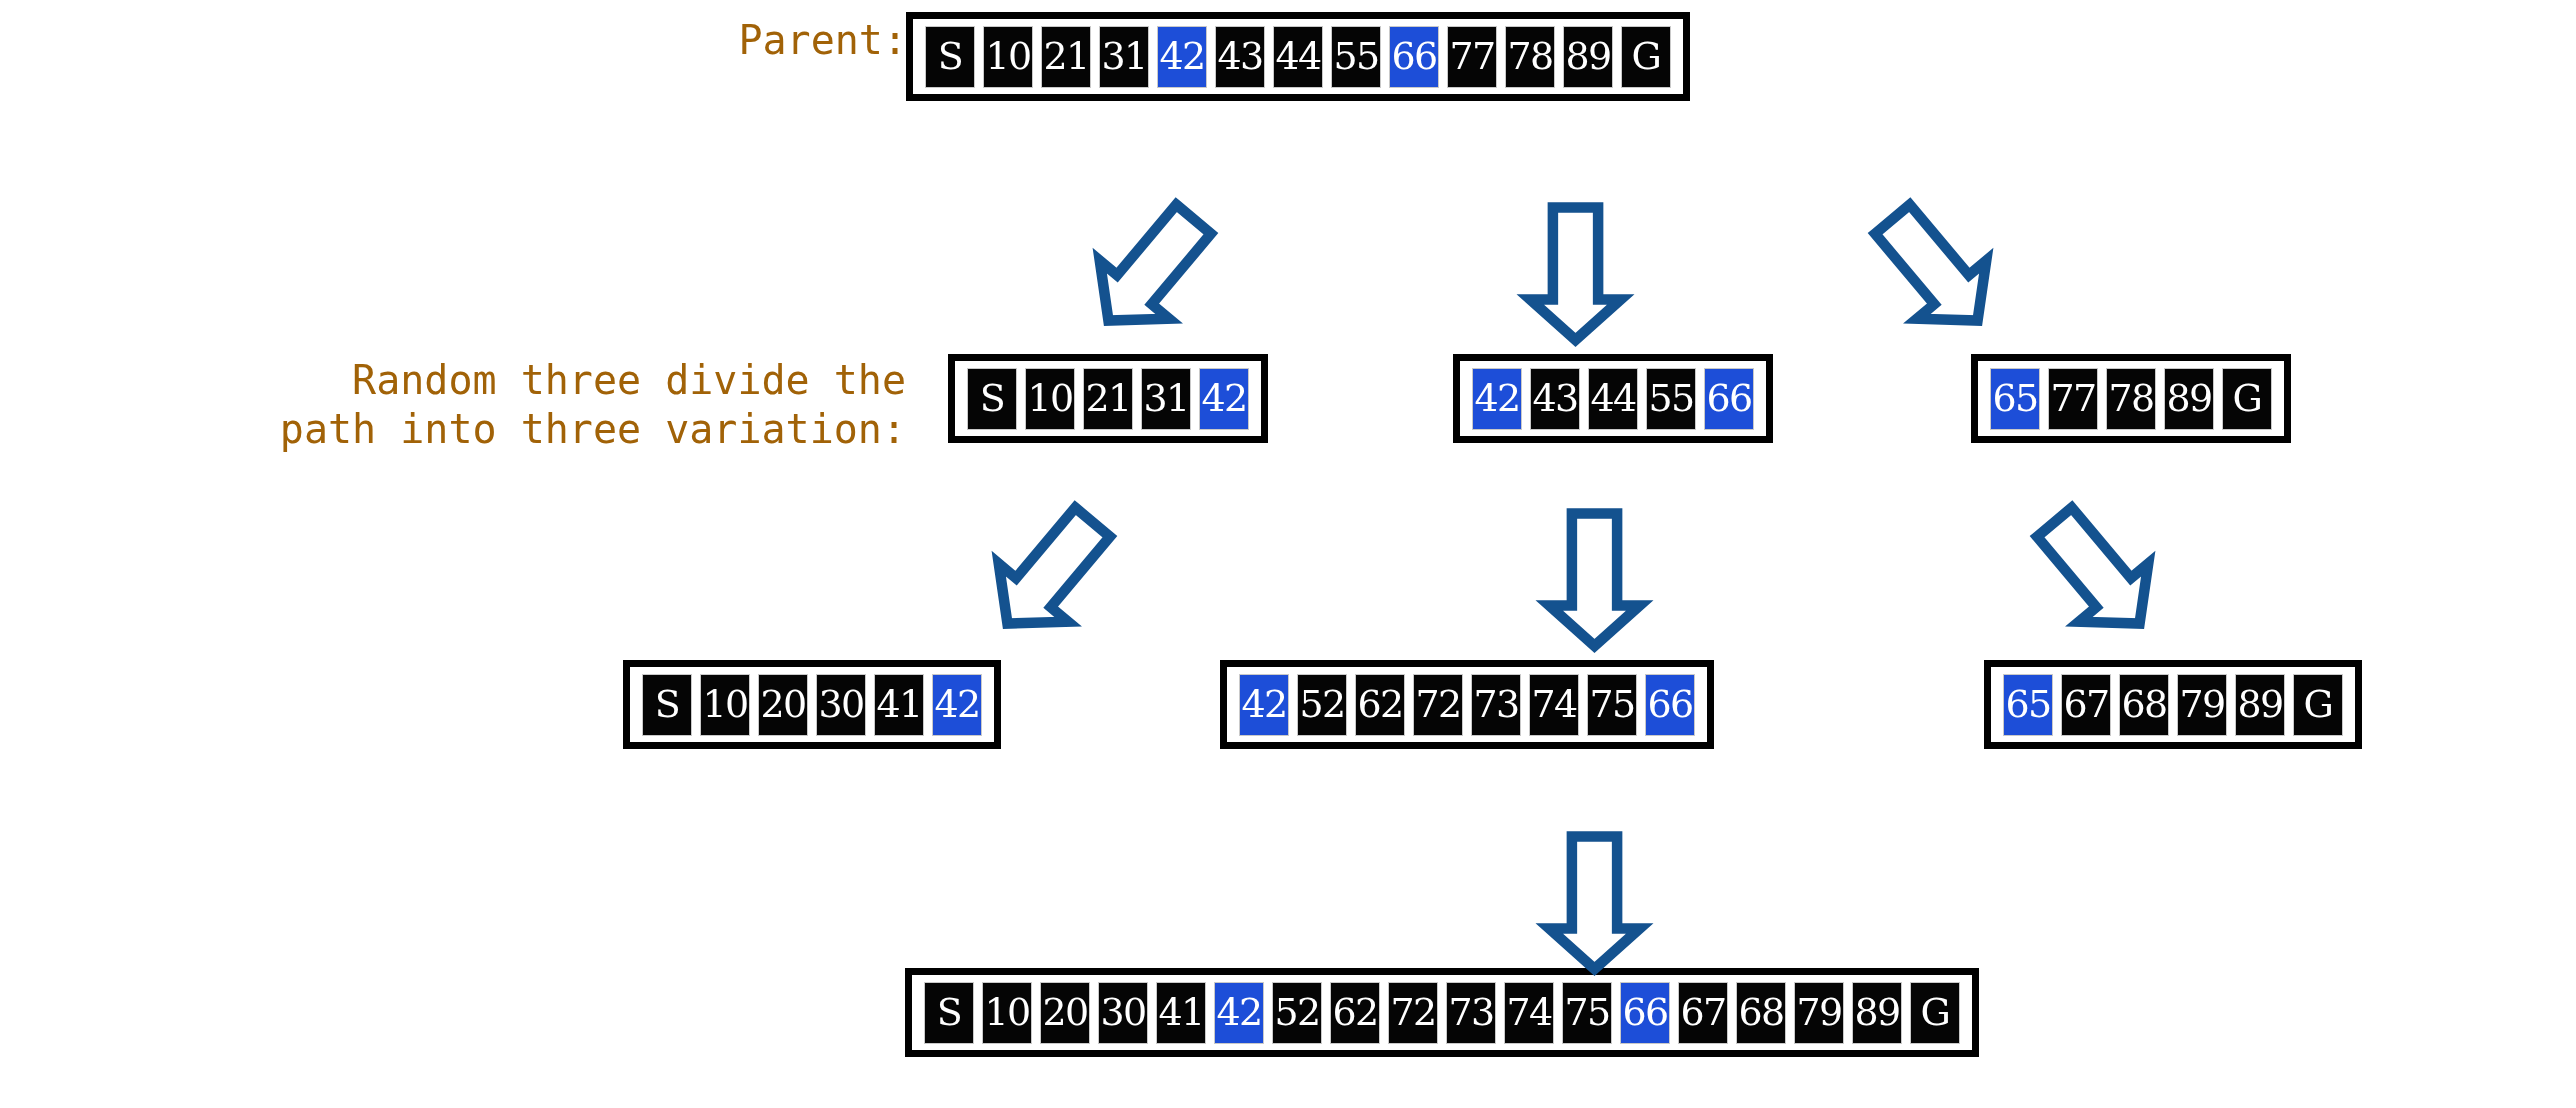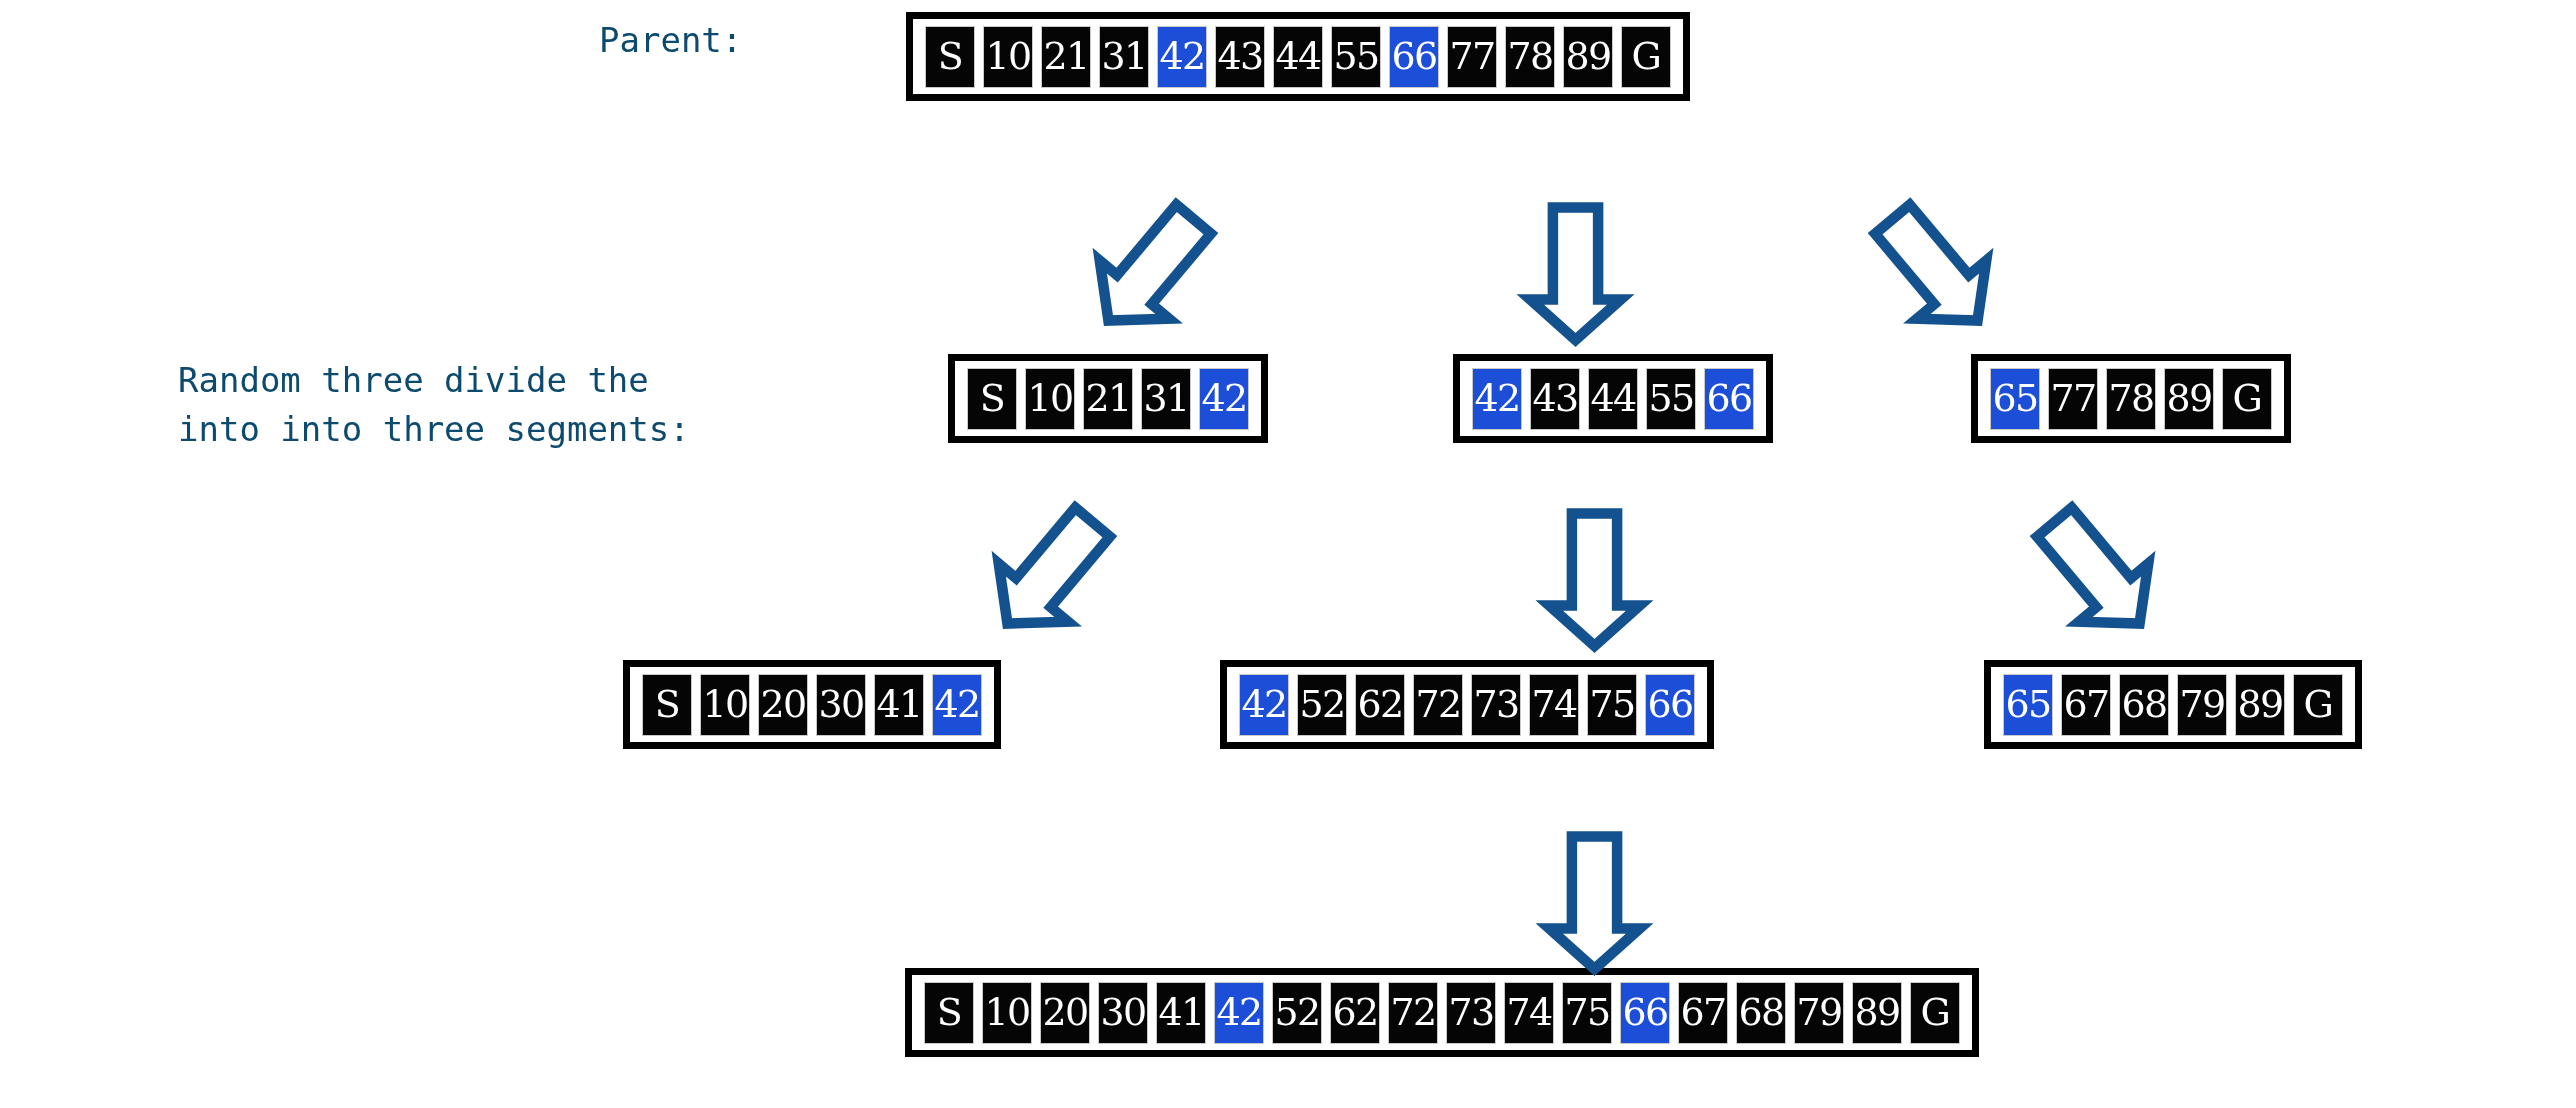--- a/index.html
+++ b/index.html
@@ -19,24 +19,25 @@
     position: absolute;
     left: 0; top: 0;
     width: 2576px;
     height: 1109px;
   }
 
   
   .row-label {
     position: absolute;
     font-family: "DejaVu Sans Mono", "Liberation Mono", monospace;
-    font-size: 34px;
+    font-size: 40px;
     line-height: 49px;
-    color: #0c4a6e;
+    color: #a16207;
     white-space: pre;
+    text-align: right;
     letter-spacing: 0px;
   }
 
   
   .chrom-box {
     position: absolute;
     box-sizing: border-box;
     border: 7.3px solid #000000;
     background: #ffffff;
     display: flex;
@@ -88,21 +89,21 @@
       <div class="cell">44</div>
       <div class="cell">55</div>
       <div class="cell blue">66</div>
       <div class="cell">77</div>
       <div class="cell">78</div>
       <div class="cell">89</div>
       <div class="cell">G</div>
     </div>
 
   <div class="row-label" style="left:178px; top:356px; width:728px;">Random three divide the</div>
-  <div class="row-label" style="left:178px; top:405px; width:728px;">into into three segments:</div>
+  <div class="row-label" style="left:178px; top:405px; width:728px;">path into three variation:</div>
 
   <div class="chrom-box" id="seg-box-0" style="left:948px; top:354px; height:89px;">
       <div class="cell">S</div>
       <div class="cell">10</div>
       <div class="cell">21</div>
       <div class="cell">31</div>
       <div class="cell blue">42</div>
     </div>
   <div class="chrom-box" id="seg-box-1" style="left:1453px; top:354px; height:89px;">
       <div class="cell blue">42</div>

